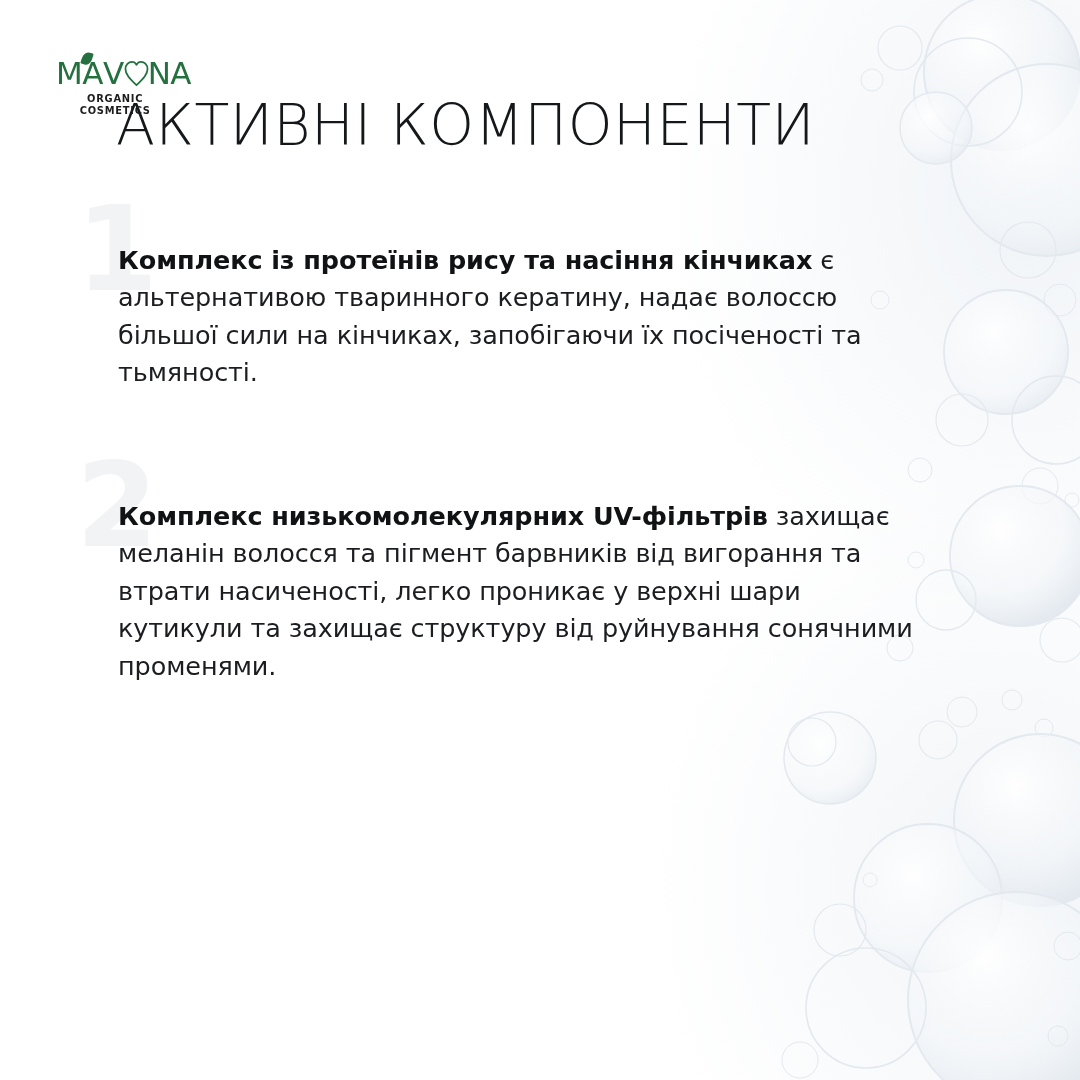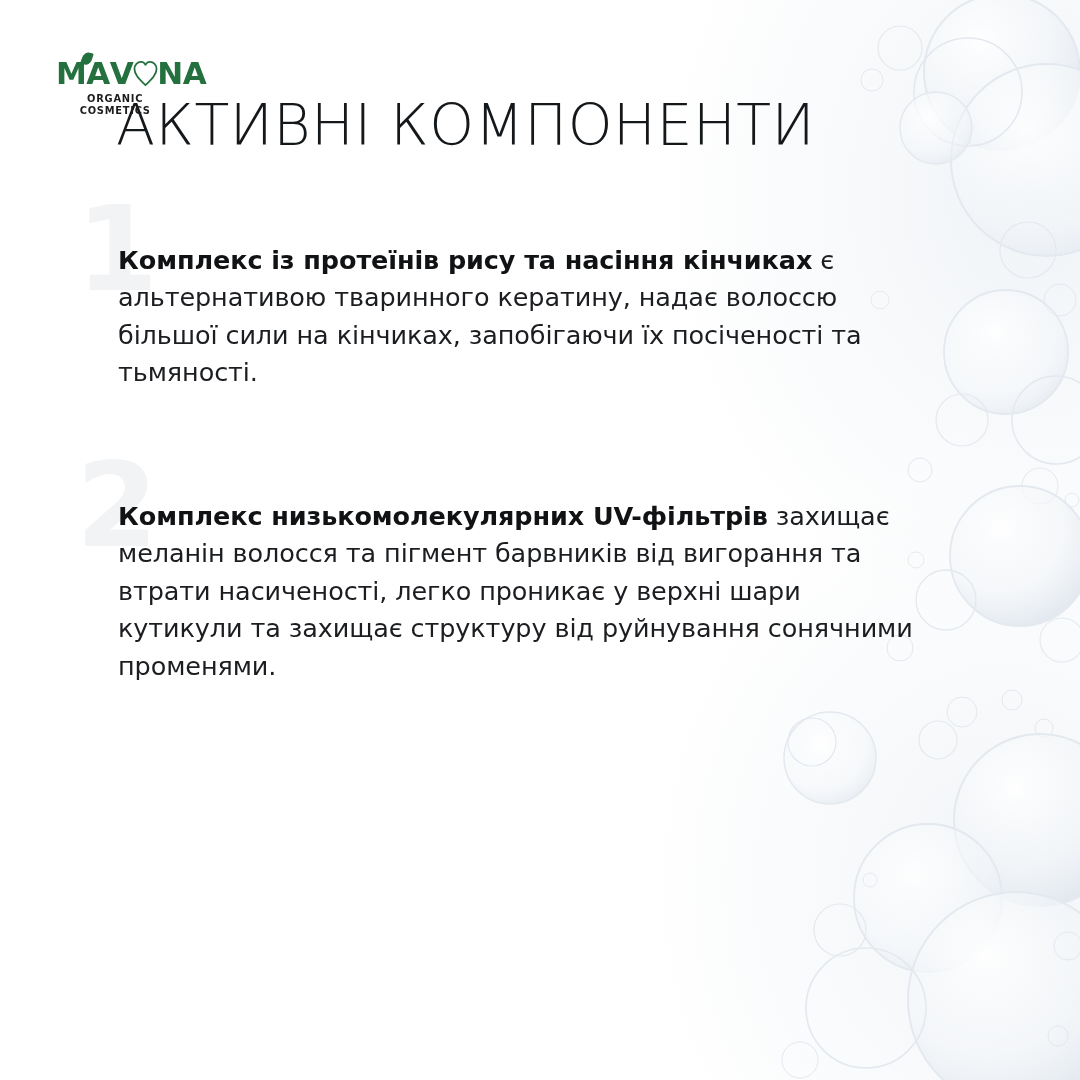--- a/index.html
+++ b/index.html
@@ -56,21 +56,21 @@
     user-select: none;
   }
   .logo-wordmark {
     display: flex;
     align-items: center;
     line-height: 1;
     position: relative;
   }
   .logo-word {
     font-family: "DejaVu Sans", sans-serif;
-    font-weight: 700;
+    font-weight: 400;
     font-size: 31px;
     letter-spacing: -0.5px;
     color: #24713f;
     line-height: 1;
     display: inline-block;
   }
   .logo-accent {
     position: absolute;
     left: 26px;
     top: -6px;

